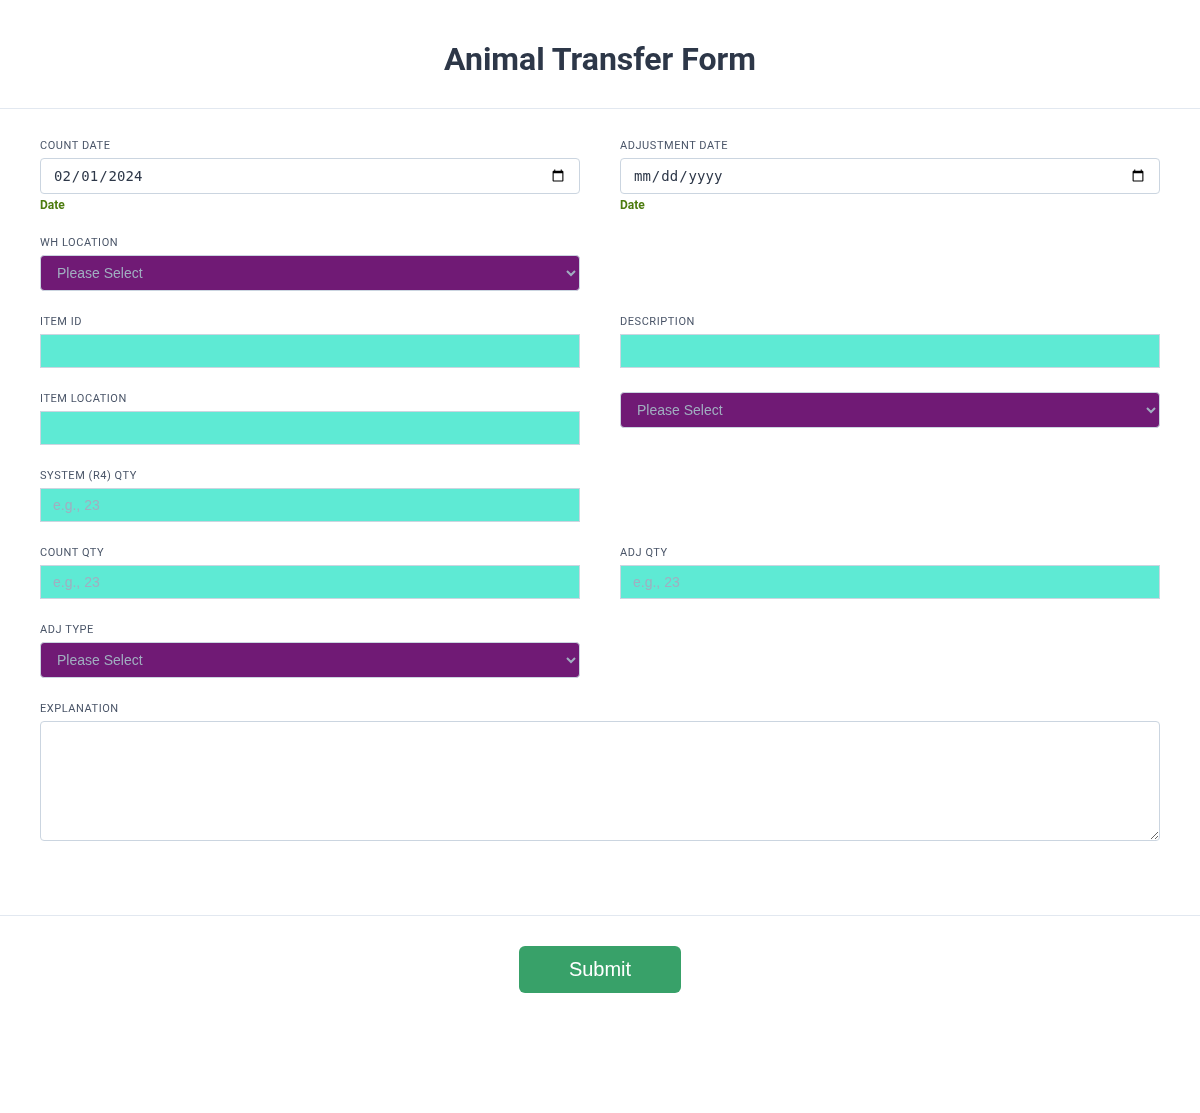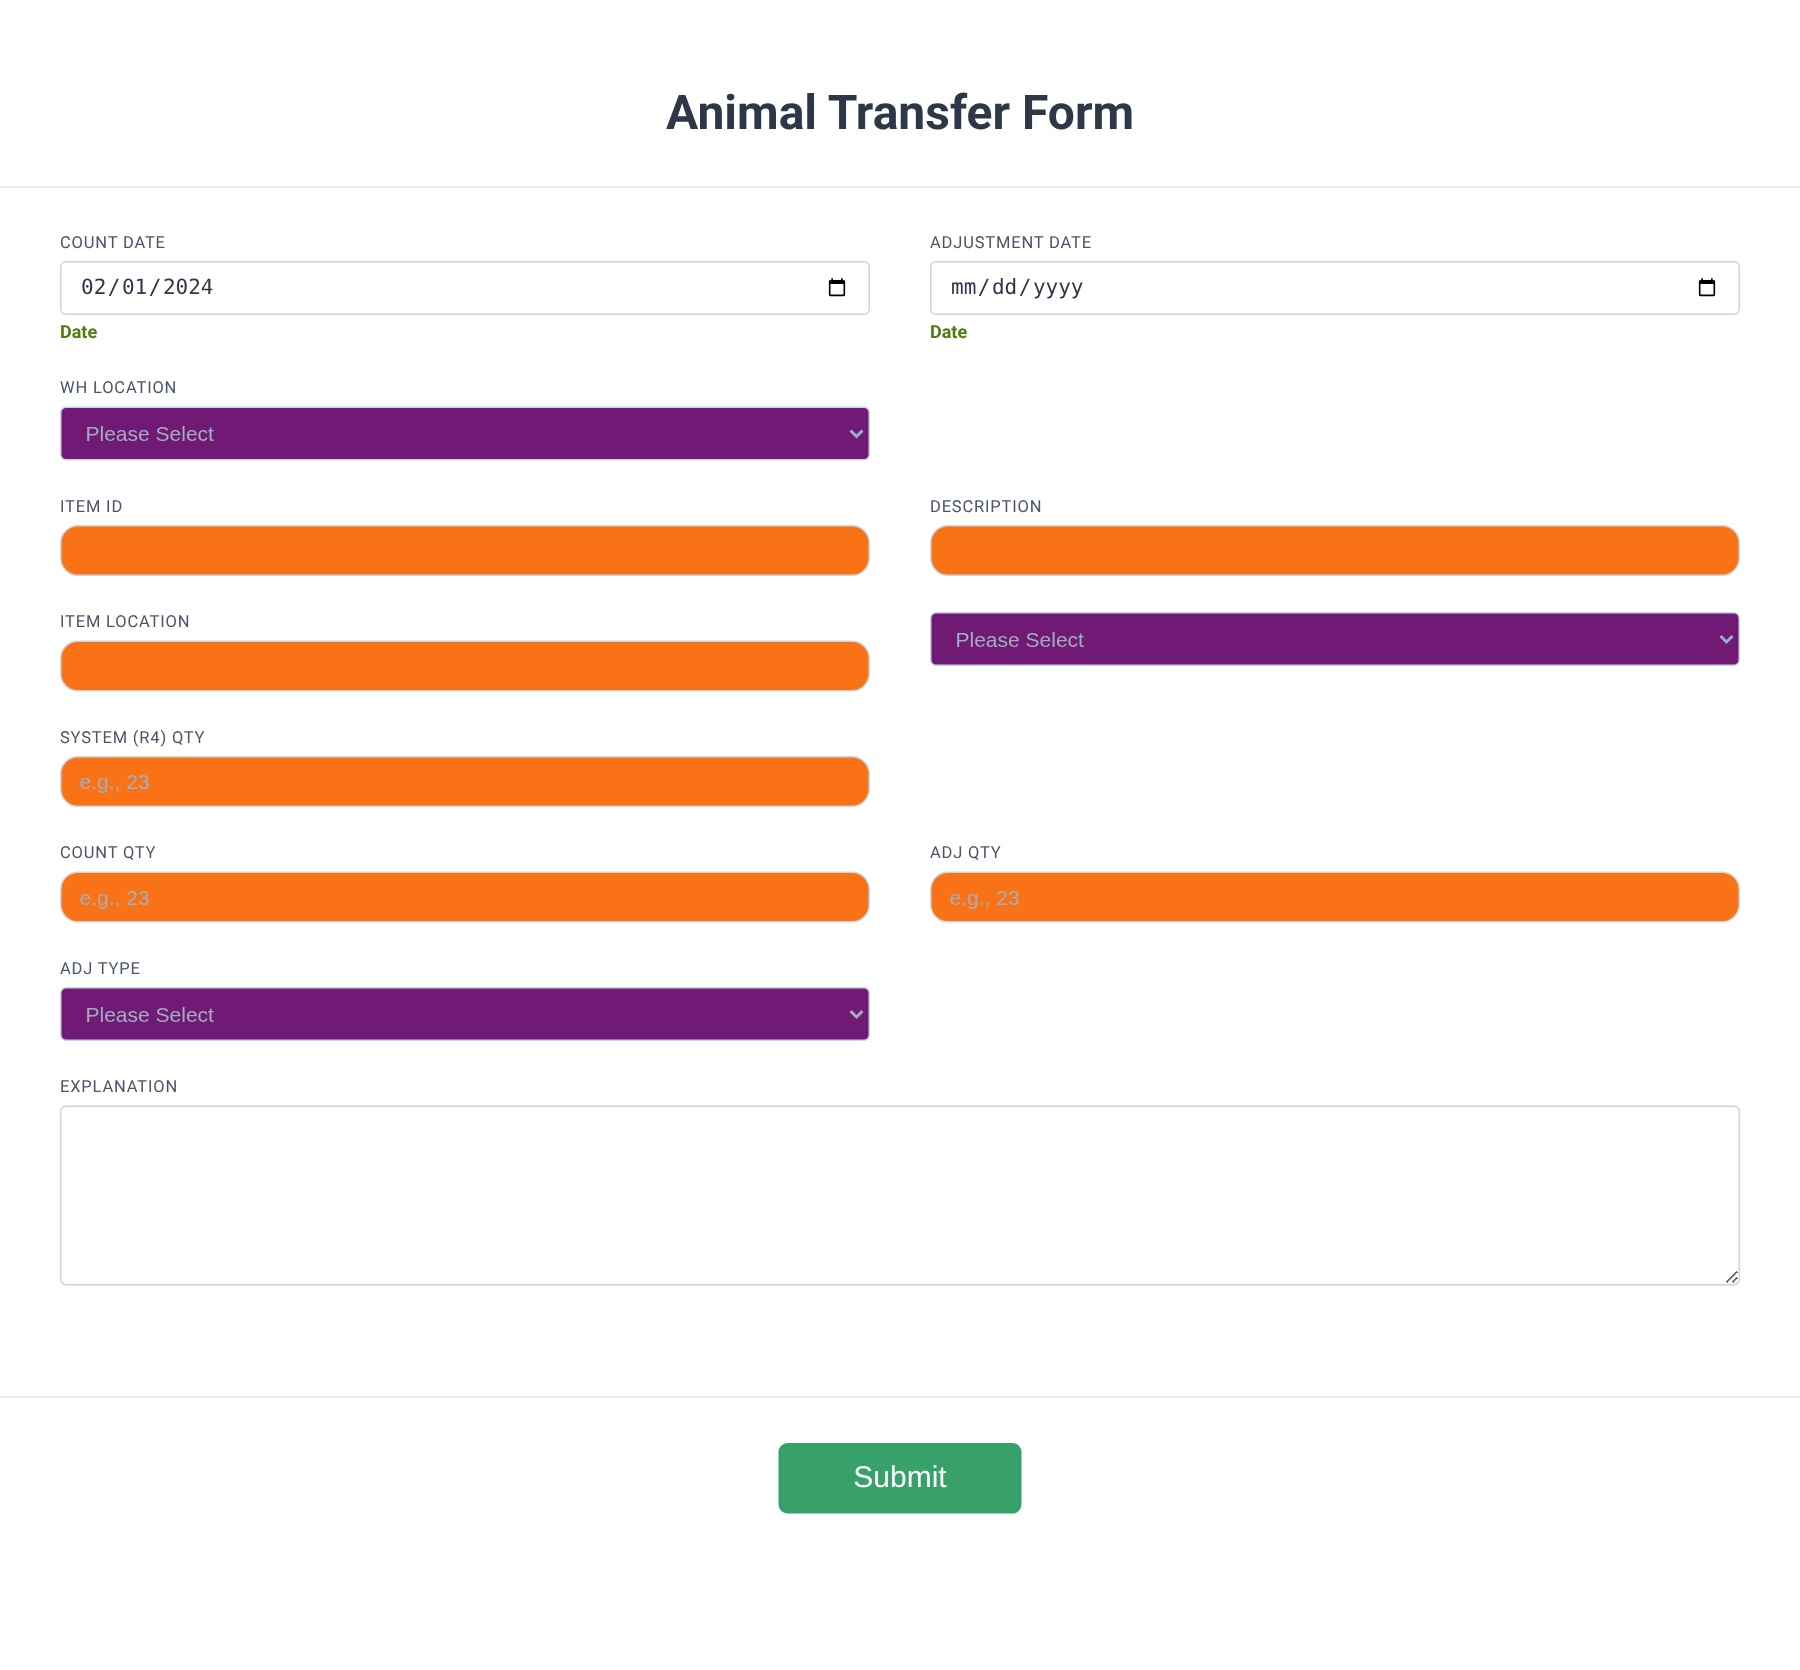--- a/index.html
+++ b/index.html
@@ -10,21 +10,21 @@
 
     body {
       font-family: -apple-system, BlinkMacSystemFont, 'Segoe UI', Roboto, sans-serif;
       background-color: #ffffff;
       color: #333;
       min-height: 1113px;
     }
 
     .page-wrapper {
       max-width: 1200px;
-      margin: 16px auto;
+      margin: 0 auto;
       padding: 0;
     }
 
     .header-section {
       padding: 40px 20px 30px;
       text-align: center;
     }
 
     .page-title {
       font-size: 32px;
@@ -60,24 +60,24 @@
       color: #4a5568;
       letter-spacing: 0.05em;
       text-transform: uppercase;
       margin-bottom: 6px;
     }
 
     .form-input {
       width: 100%;
       padding: 8px 12px;
       border: 1px solid #cbd5e0;
-      border-radius: 12px;
-      font-size: 14px;
-      color: #2d3748;
-      background: #f97316;
+      border-radius: 0;
+      font-size: 14px;
+      color: #2d3748;
+      background: #5eead4;
       outline: none;
     }
 
     .form-input::placeholder {
       color: #a0aec0;
     }
 
     .form-input-date {
       width: 100%;
       padding: 8px 12px;

